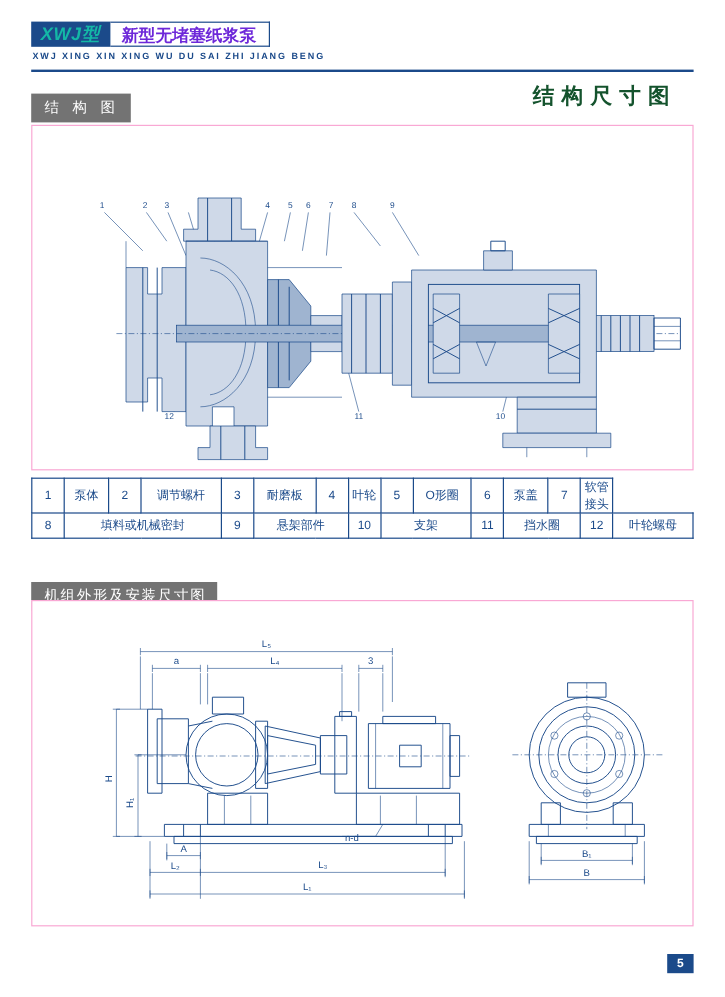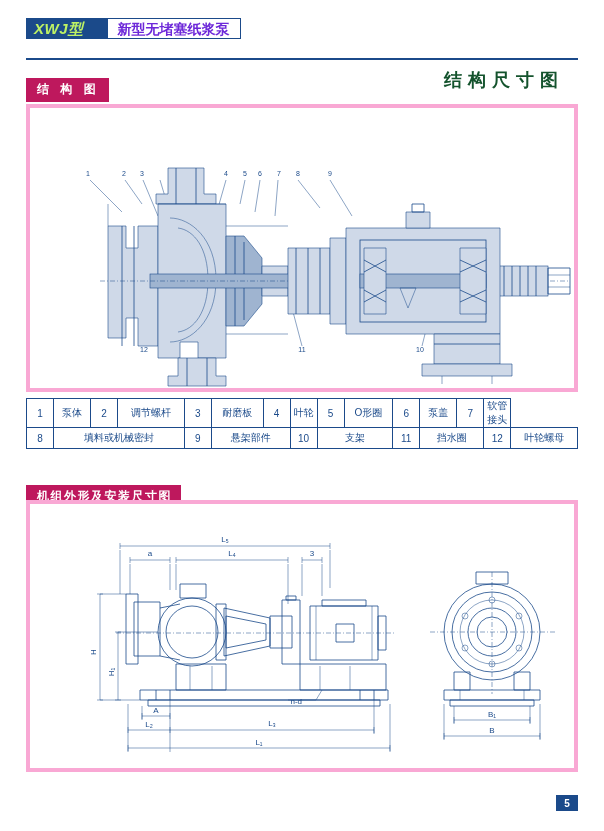--- a/index.html
+++ b/index.html
@@ -34,26 +34,26 @@
   .header-bar {
     position: absolute;
     left: 26px;
     top: 18px;
     display: flex;
     align-items: stretch;
     height: 21px;
   }
   .header-logo {
     background: #1b4a8a;
-    color: #bef264;
+    color: #14b8a6;
     font-weight: bold;
     font-style: italic;
     font-size: 15px;
     letter-spacing: 0.5px;
-    padding: 2px 24px 2px 8px;
+    padding: 2px 8px 2px 8px;
     line-height: 17px;
     white-space: nowrap;
   }
   .header-title {
     border: 1.5px solid #1b4a8a;
     border-left: none;
     color: #6d28d9;
     font-weight: bold;
     font-size: 14px;
     padding: 2px 10px 5px 10px;
@@ -87,35 +87,35 @@
     left: 26px;
     top: 58px;
     width: 552px;
     height: 1.5px;
     background: #1b4a8a;
   }
 
   
   .section-title {
     position: absolute;
-    background: #be185d;
+    background: #737373;
     color: #ffffff;
     font-size: 12px;
-    font-weight: bold;
+    font-weight: normal;
     letter-spacing: 4px;
     padding: 3px 9px 4px 11px;
     white-space: nowrap;
   }
   .section-title.t1 { left: 26px; top: 78px; }
   .section-title.t2 { left: 26px; top: 473px; letter-spacing: 1.5px; margin-top: 12px; }
 
   
   .figure-box {
     position: absolute;
-    border: 4px solid #f9a8d4;
+    border: 1px solid #f9a8d4;
     background: #ffffff;
     box-sizing: border-box;
   }
   .fig1 { left: 26px; top: 104px; width: 552px; height: 288px; }
   .fig2 { left: 26px; top: 500px; width: 552px; height: 272px; }
 
   .ghost-text {
     position: absolute;
     right: 40px;
     top: 68px;
@@ -177,20 +177,21 @@
 </head>
 <body>
 
 <div class="page">
 
   <div class="header">
     <div class="header-bar">
       <div class="header-logo">XWJ型</div>
       <div class="header-title">新型无堵塞纸浆泵</div>
     </div>
+    <div class="header-pinyin">XWJ XING XIN XING WU DU SAI ZHI JIANG BENG</div>
     <div class="header-rule"></div>
   </div>
 
   <div class="section-title t1">结 构 图</div>
   <div class="ghost-text">结构尺寸图</div>
 
   <div class="figure-box fig1">
     <svg class="drawing" width="550" height="286" viewBox="0 0 550 286">
 
       <g class="dw-thin">

